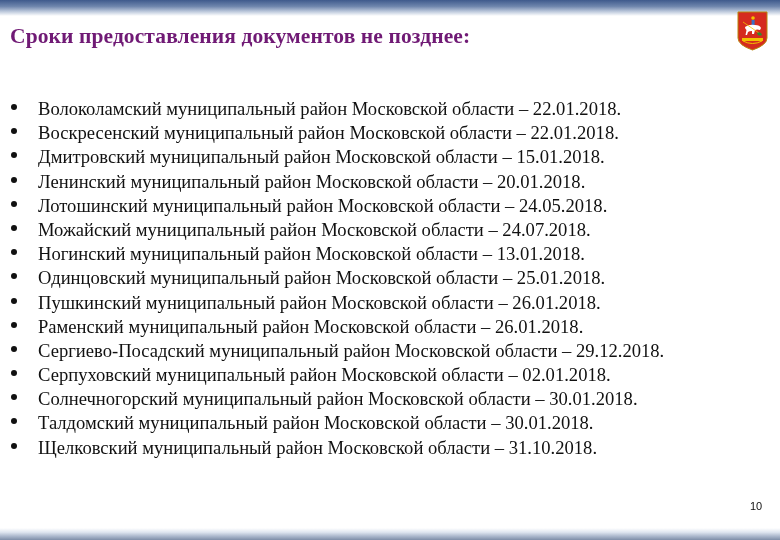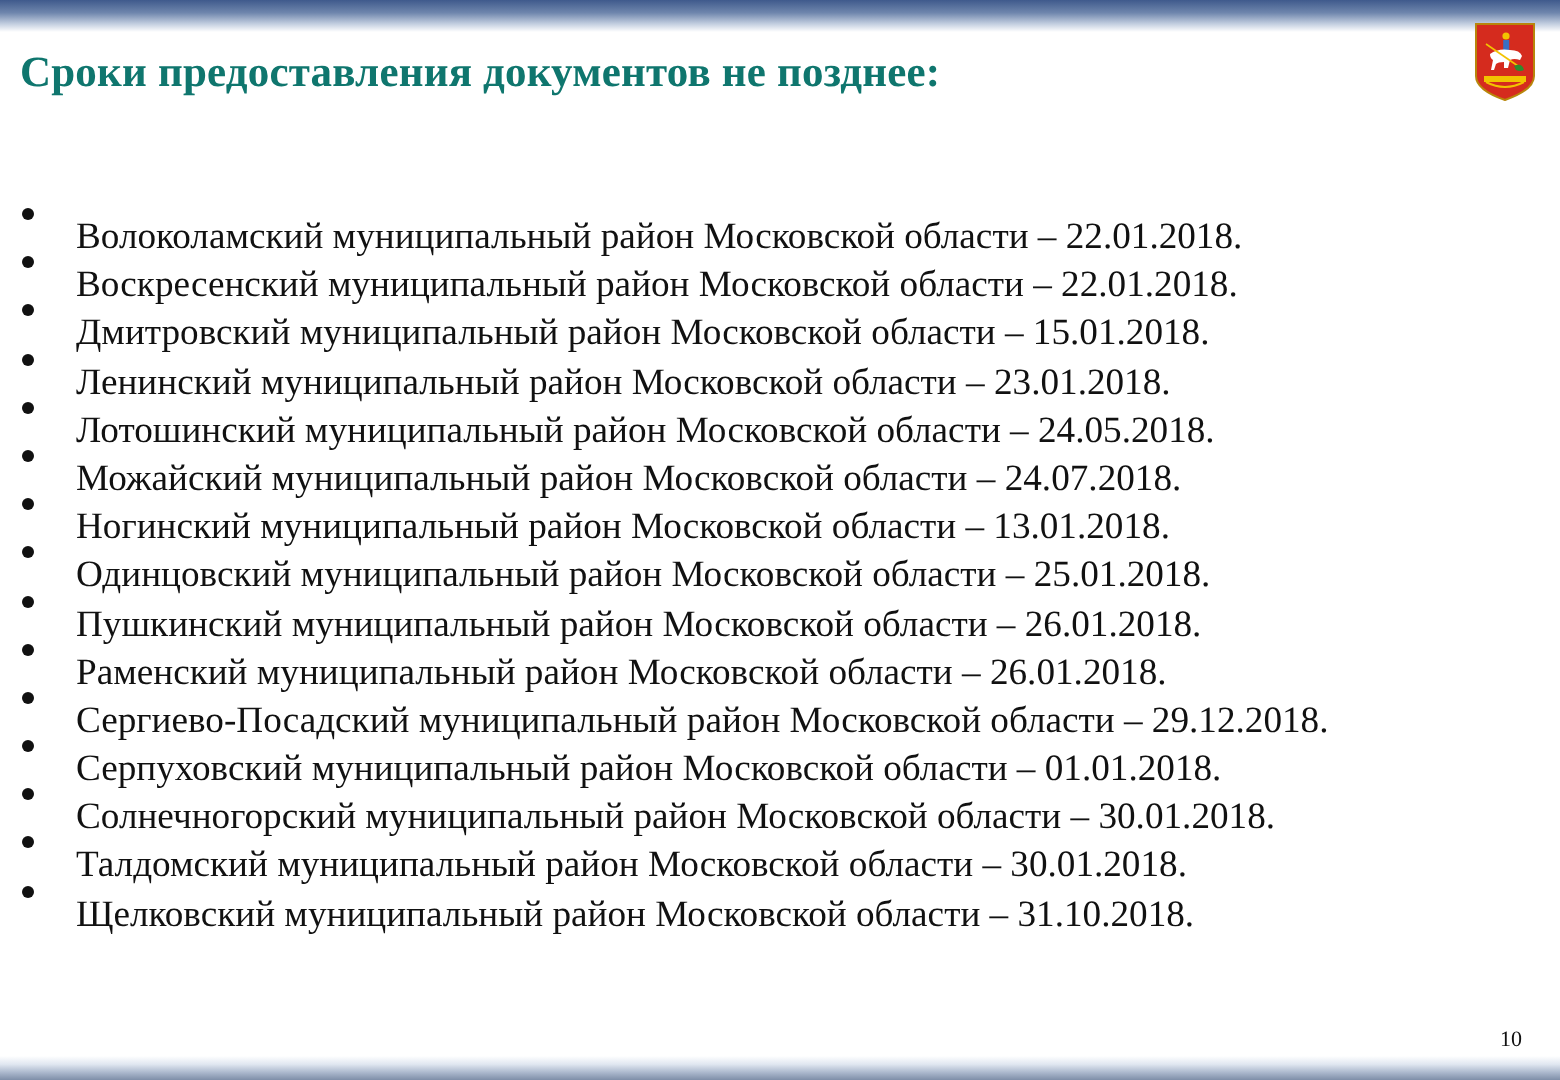--- a/index.html
+++ b/index.html
@@ -28,21 +28,21 @@
       height: 12px;
       background: linear-gradient(to bottom, #ffffff 0%, #dfe6f0 35%, #a9b6cb 70%, #7e8ea8 100%);
     }
     .slide-title {
       position: absolute;
       left: 10px;
       top: 24px;
       font-family: "Liberation Serif", "DejaVu Serif", serif;
       font-weight: bold;
       font-size: 21.5px;
-      color: #0f766e;
+      color: #701a75;
       letter-spacing: 0.1px;
       white-space: nowrap;
     }
     .emblem {
       position: absolute;
       left: 737px;
       top: 11px;
       width: 31px;
       height: 40px;
     }
@@ -68,27 +68,27 @@
       left: 11px;
       top: 9px;
       width: 6px;
       height: 6px;
       border-radius: 50%;
       background: #111111;
     }
     .item-text {
       position: absolute;
       left: 38px;
-      top: 12px;
+      top: 2px;
     }
     .page-number {
       position: absolute;
       left: 750px;
-      top: 514px;
-      font-family: Liberation Serif, serif;
+      top: 500px;
+      font-family: Liberation Sans, sans-serif;
       font-size: 11px;
       color: #111111;
     }
   </style>
 </head>
 <body>
 
 <div class="top-bar"></div>
 
 <div class="slide-title">Сроки предоставления документов не позднее:</div>
@@ -116,21 +116,21 @@
   <li class="district-item">
       <span class="bullet"></span>
       <span class="item-text">Воскресенский муниципальный район Московской области – 22.01.2018.</span>
     </li>
   <li class="district-item">
       <span class="bullet"></span>
       <span class="item-text">Дмитровский муниципальный район Московской области – 15.01.2018.</span>
     </li>
   <li class="district-item">
       <span class="bullet"></span>
-      <span class="item-text">Ленинский муниципальный район Московской области – 23.01.2018.</span>
+      <span class="item-text">Ленинский муниципальный район Московской области – 20.01.2018.</span>
     </li>
   <li class="district-item">
       <span class="bullet"></span>
       <span class="item-text">Лотошинский муниципальный район Московской области – 24.05.2018.</span>
     </li>
   <li class="district-item">
       <span class="bullet"></span>
       <span class="item-text">Можайский муниципальный район Московской области – 24.07.2018.</span>
     </li>
   <li class="district-item">
@@ -148,21 +148,21 @@
   <li class="district-item">
       <span class="bullet"></span>
       <span class="item-text">Раменский муниципальный район Московской области – 26.01.2018.</span>
     </li>
   <li class="district-item">
       <span class="bullet"></span>
       <span class="item-text">Сергиево-Посадский муниципальный район Московской области – 29.12.2018.</span>
     </li>
   <li class="district-item">
       <span class="bullet"></span>
-      <span class="item-text">Серпуховский муниципальный район Московской области – 01.01.2018.</span>
+      <span class="item-text">Серпуховский муниципальный район Московской области – 02.01.2018.</span>
     </li>
   <li class="district-item">
       <span class="bullet"></span>
       <span class="item-text">Солнечногорский муниципальный район Московской области – 30.01.2018.</span>
     </li>
   <li class="district-item">
       <span class="bullet"></span>
       <span class="item-text">Талдомский муниципальный район Московской области – 30.01.2018.</span>
     </li>
   <li class="district-item">

